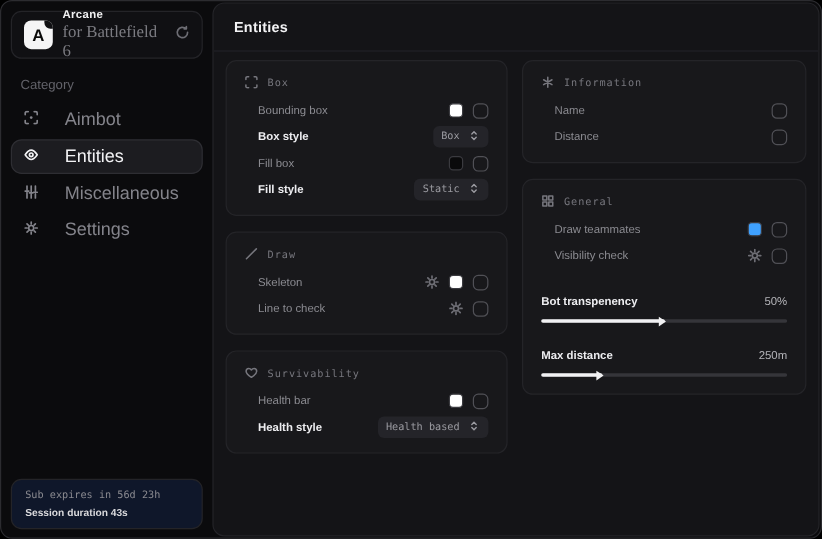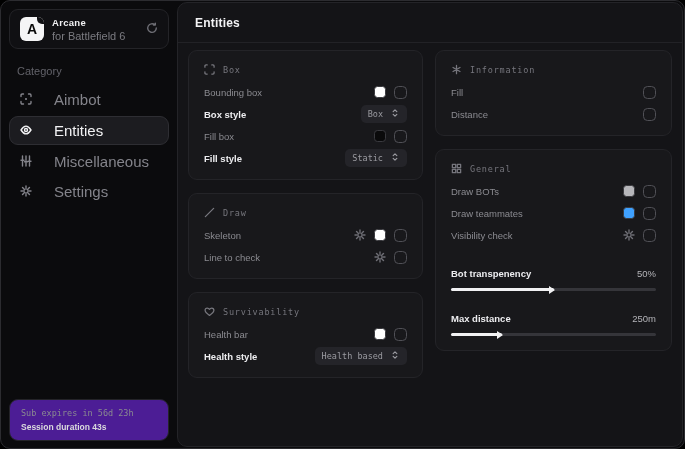--- a/index.html
+++ b/index.html
@@ -12,55 +12,55 @@
   .sidebar { position:absolute; left:0; top:0; bottom:0; width:176px; padding:8px; }
   .brand-card { display:flex; align-items:center; gap:8px; border:1px solid #242428;
     border-radius:9px; padding:7px 10px; height:40px; background:#101013; }
   .logo { position:relative; width:24px; height:24px; background:#f5f5f6; border-radius:6px;
     display:flex; align-items:center; justify-content:center; color:#0a0a0a;
     font-weight:bold; font-size:14px; flex:0 0 auto; }
   .logo::after { content:""; position:absolute; top:0; right:0; width:7px; height:7px;
     background:#101013; border-bottom-left-radius:5px; border-top-right-radius:6px; }
   .brand-text { flex:1; min-width:0; }
   .brand-name { font-size:9.5px; font-weight:bold; color:#f1f1f3; letter-spacing:.3px; }
-  .brand-sub { font-size:11px; color:#7b7b81; margin-top:2px; }
+  .brand-sub { font-size:14px; color:#7b7b81; margin-top:2px;font-family:Liberation Serif, serif; }
   .ic { width:12px; height:12px; stroke:currentColor; fill:none; stroke-width:1.4;
     stroke-linecap:round; stroke-linejoin:round; flex:0 0 auto; }
   .brand-sync { color:#6d6d74; }
 
   .category-label { font-size:11px; color:#626269; margin:16px 8px 9px; }
   .nav { display:flex; flex-direction:column; }
   .nav-item { display:flex; align-items:center; gap:22px; height:27px; padding:0 10px;
     border:1px solid transparent; border-radius:9px; color:#84848b; font-size:15px;
     margin-bottom:3px; cursor:pointer; }
   .nav-item.selected { background:#1c1c20; border-color:#2e2e33; color:#f2f2f4; height:29px; }
 
   .sub-card { position:absolute; left:8px; right:8px; bottom:7px; border:1px solid #242428;
-    border-radius:9px; padding:8px 11px; background:#4c1d95; }
+    border-radius:9px; padding:8px 11px; background:#0f172a; }
   .sub-line1 { font-family:"DejaVu Sans Mono", monospace; font-size:8.5px; color:#8a8a90; }
   .sub-line2 { font-size:8.5px; font-weight:bold; color:#dadadd; margin-top:4px; }
 
   
   .main { position:absolute; left:176px; top:1px; right:1px; bottom:1px;
     background:#141417; border:1px solid #242428; border-radius:10px; overflow:hidden; }
   .main-header { height:40px; display:flex; align-items:center; padding:0 17px;
     border-bottom:1px solid #222226; }
   .main-title { font-size:12px; font-weight:bold; color:#f3f3f5; letter-spacing:.2px; }
   .content { display:flex; gap:12px; padding:7px 10px; }
   .col { display:flex; flex-direction:column; gap:13px; }
   .col-left { width:236px; } .col-right { width:238px; }
 
   .card { background:#18181b; border:1px solid #242428; border-radius:9px;
     padding:10px 15px 10px; }
   .card-title { display:flex; align-items:center; gap:8px; color:#76767d;
     font-family:"DejaVu Sans Mono", monospace; font-size:8.5px; letter-spacing:.8px;
     height:18px; margin-bottom:2px; }
   .card-title .ic { width:11px; height:11px; }
 
-  .row { display:flex; align-items:center; justify-content:space-between; height:22px; }
+  .row { display:flex; align-items:center; justify-content:space-between; height:22px;margin-left:11px; }
   .row-label { font-size:9.5px; color:#8b8b91; }
   .row-label.bright { color:#ededf0; font-weight:bold; }
   .controls { display:flex; align-items:center; gap:8px; }
   .gear-btn { color:#6e6e75; display:flex; cursor:pointer; }
   .swatch { width:12px; height:12px; border-radius:3.5px; border:1px solid #3a3a3f; cursor:pointer; }
   .checkbox { width:13px; height:13px; border:1.5px solid #505056; border-radius:4.5px;
     background:transparent; cursor:pointer; }
   .select { display:flex; align-items:center; gap:7px; height:18px; padding:0 7px;
     background:#242429; border-radius:5px; color:#9b9ba1; font-size:8.5px;
     font-family:"DejaVu Sans Mono", monospace; cursor:pointer; }
@@ -292,47 +292,40 @@
 
         <div class="card">
           <div class="card-title">
             <span>
               <svg class="ic" viewBox="0 0 12 12">
                   <use href="#i-asterisk"></use>
                 </svg></span>
             <span>Information</span>
           </div>
           <div class="row">
-            <span class="row-label">Fill</span>
+            <span class="row-label">Name</span>
             <span class="controls">
               <span class="checkbox"></span>
             </span>
           </div>
           <div class="row">
             <span class="row-label">Distance</span>
             <span class="controls">
               <span class="checkbox"></span>
             </span>
           </div>
         </div>
 
         <div class="card">
           <div class="card-title">
             <span>
               <svg class="ic" viewBox="0 0 12 12">
                   <use href="#i-grid"></use>
                 </svg></span>
             <span>General</span>
-          </div>
-          <div class="row">
-            <span class="row-label">Draw BOTs</span>
-            <span class="controls">
-              <span class="swatch" style="background: rgb(182, 182, 186);"></span>
-              <span class="checkbox"></span>
-            </span>
           </div>
           <div class="row">
             <span class="row-label">Draw teammates</span>
             <span class="controls">
               <span class="swatch" style="background: rgb(63, 161, 255);"></span>
               <span class="checkbox"></span>
             </span>
           </div>
           <div class="row">
             <span class="row-label">Visibility check</span>

